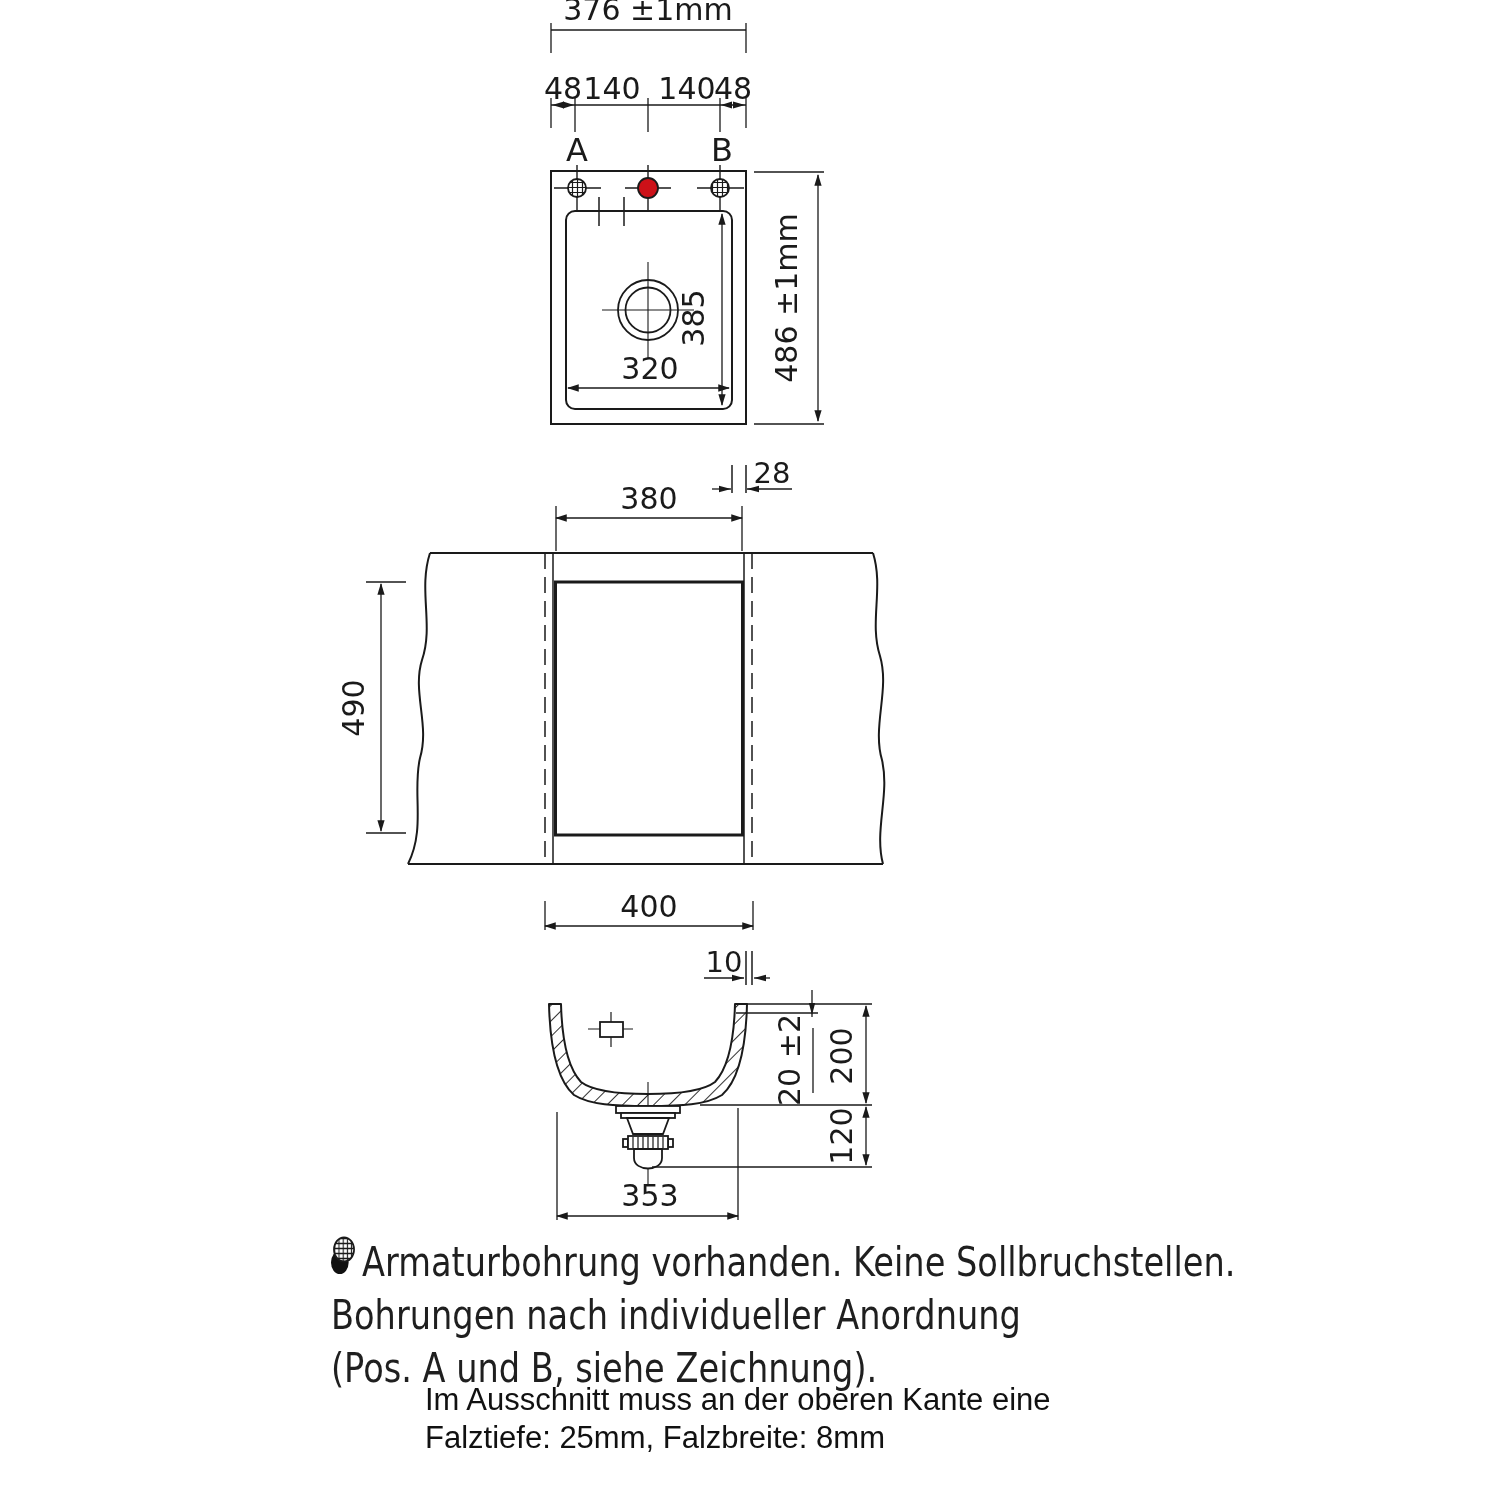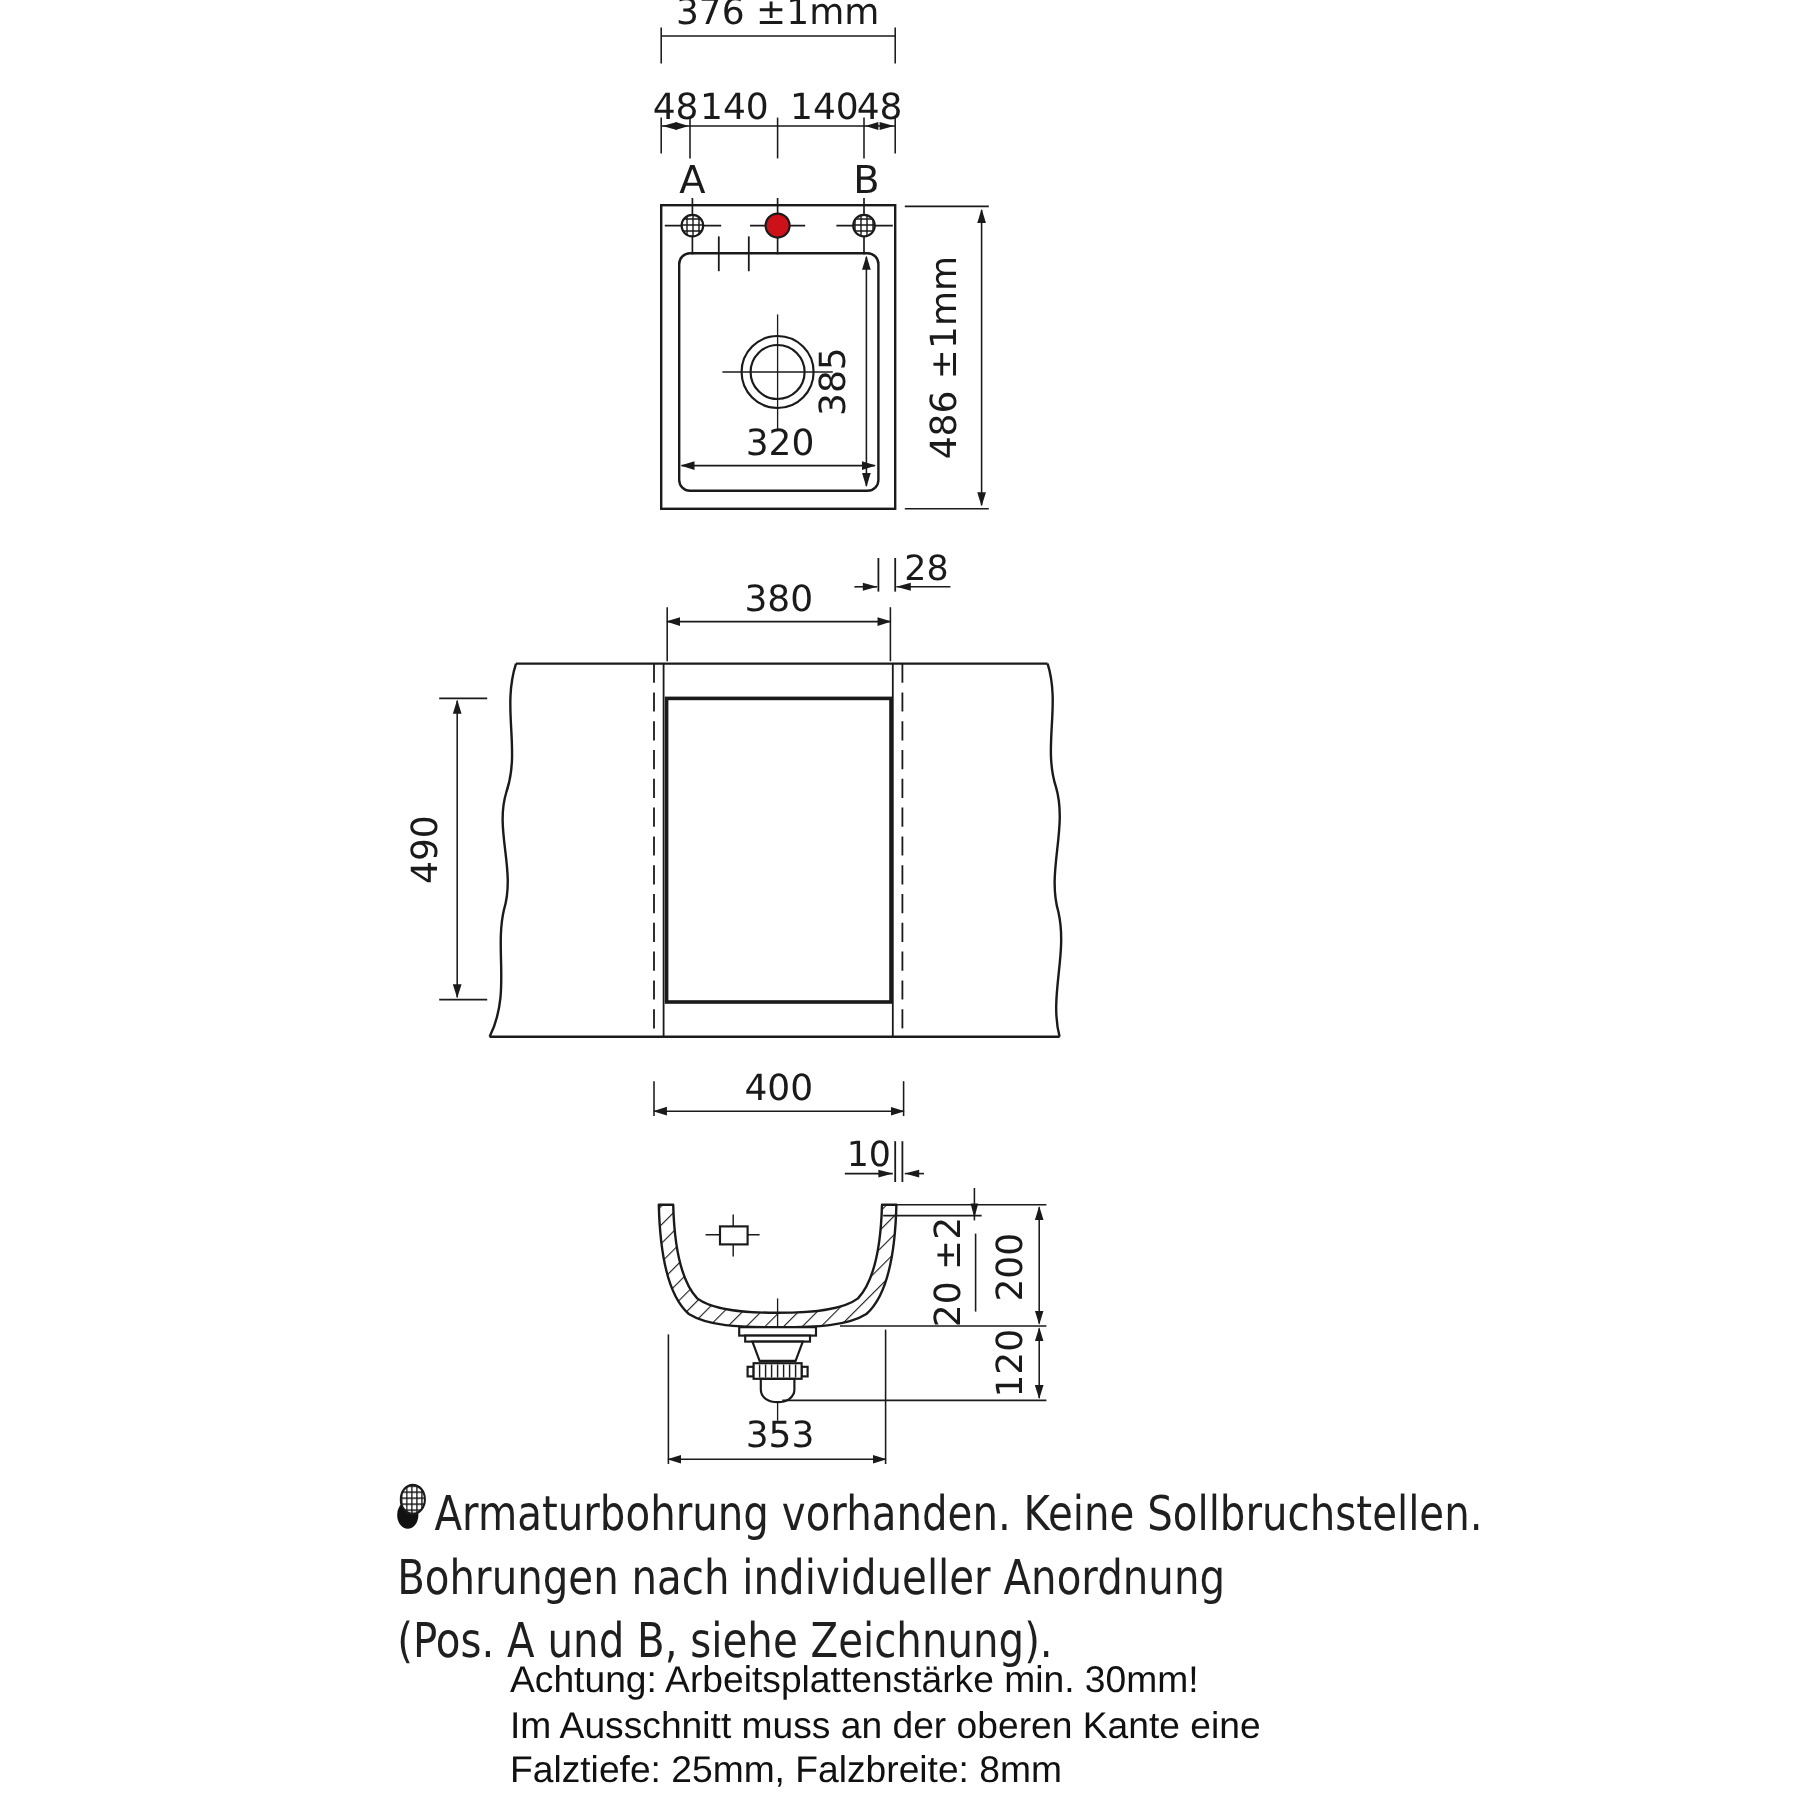--- a/index.html
+++ b/index.html
@@ -258,18 +258,17 @@
           <path d="M0,2.5 H5 M2.5,0 V5" stroke="#1a1a1a" stroke-width="1.3"></path>
         </pattern>
       </defs>
       <circle cx="13.5" cy="13.5" r="12" fill="url(#xh2)" stroke="#1a1a1a" stroke-width="2"></circle>
     </svg>
     <span>Pos. A und B, siehe Zeichnung).</span>
   </div>
 </div>
 
 <div class="warning">
-  <div>Achtung: Arbeitsplattenstärke min. 30mm!</div>
   <div>Im Ausschnitt muss an der oberen Kante eine</div>
   <div>Falztiefe: 25mm, Falzbreite: 8mm</div>
 </div>
 
 </div>
 
 </body></html>

